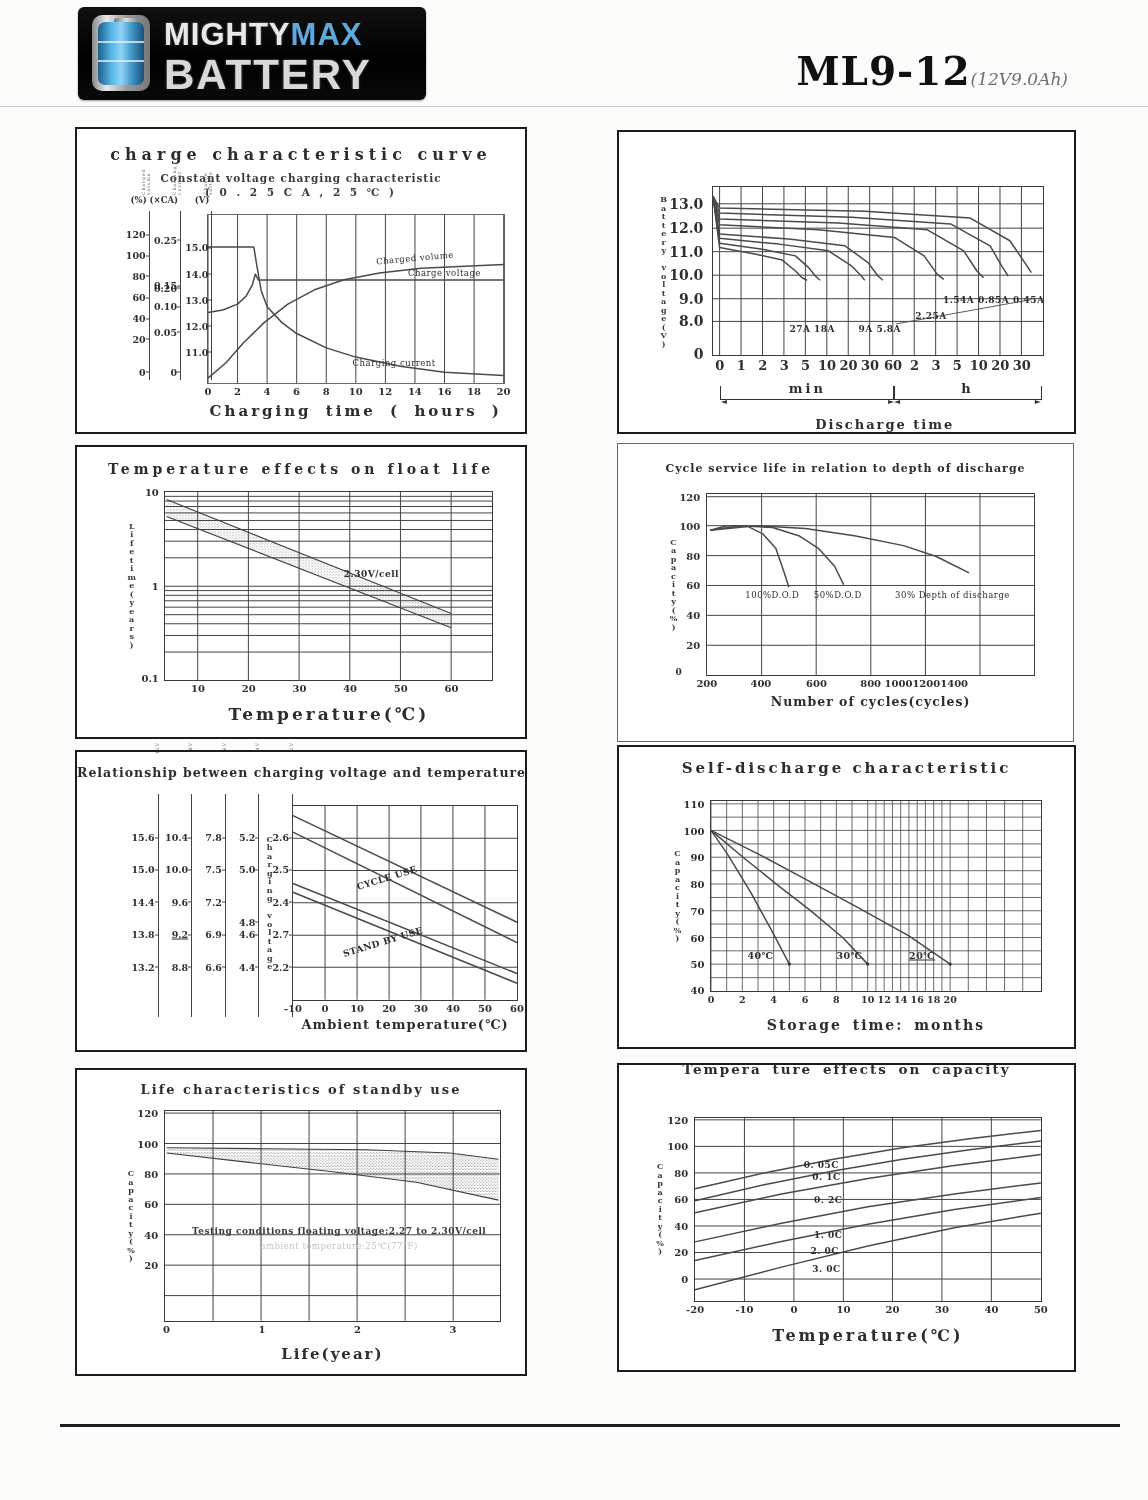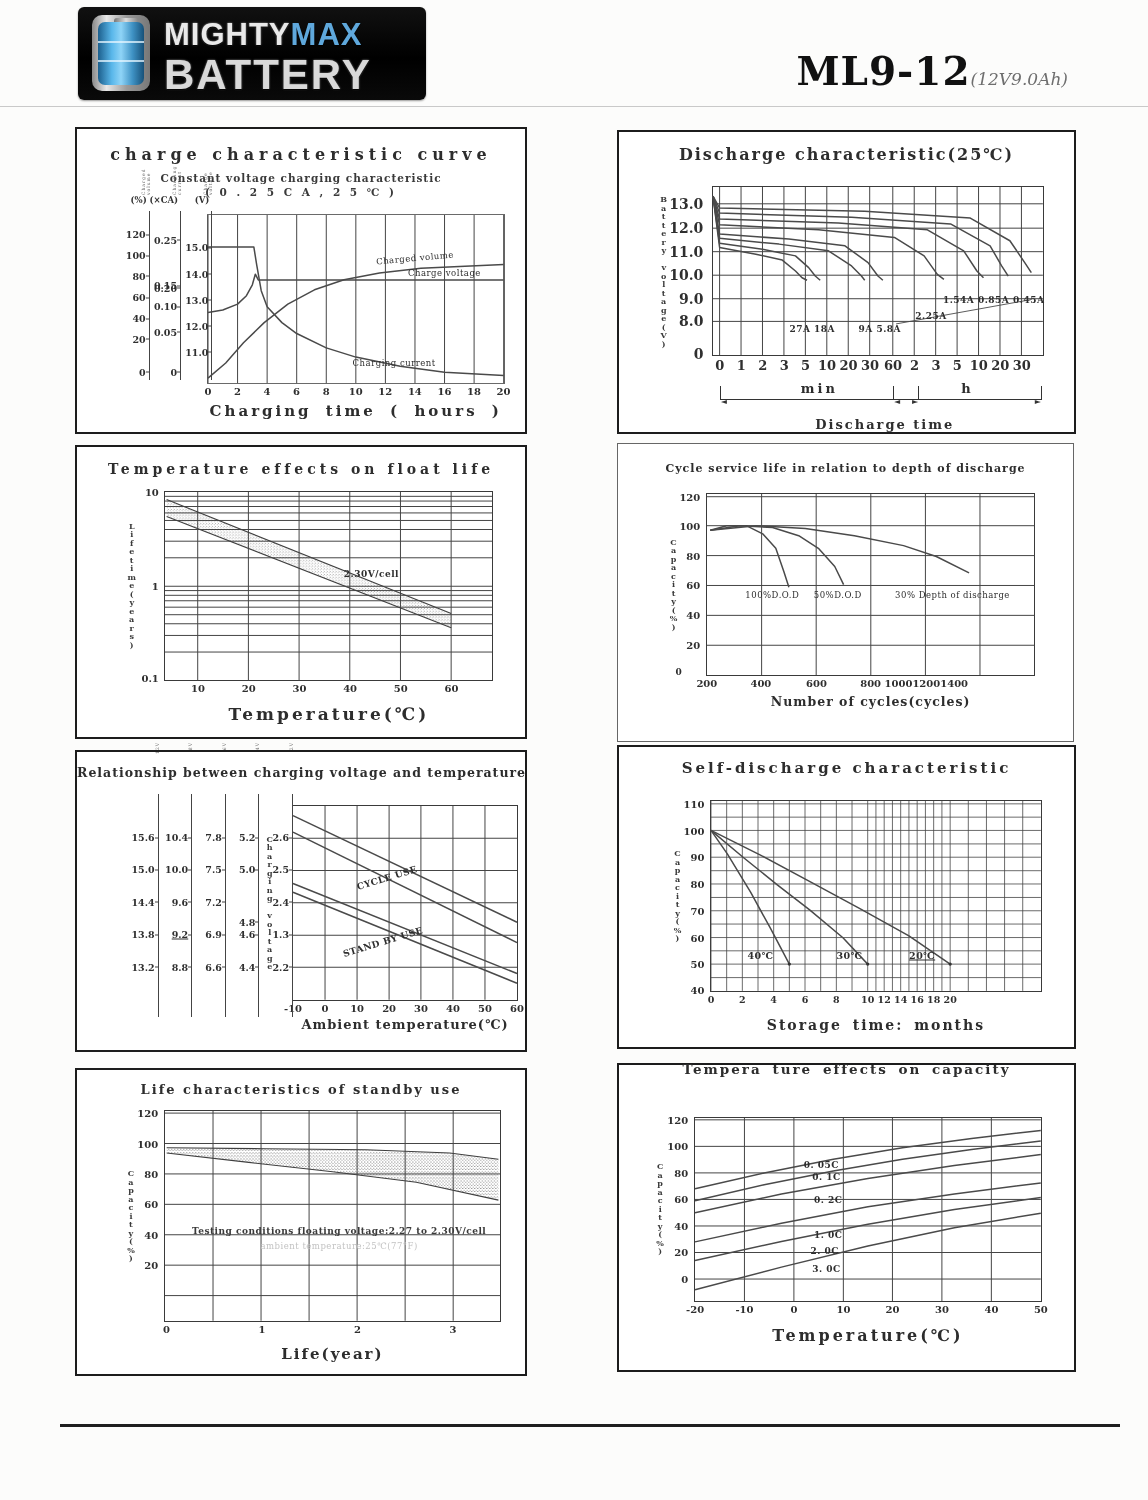--- a/index.html
+++ b/index.html
@@ -166,21 +166,20 @@
       <div class="munit">(V)</div>
       <div class="mvlab">Charge voltage</div>
       <div class="mtick" style="top: 21.6071%;">15.0</div>
       <div class="mtick" style="top: 36.9643%;">14.0</div>
       <div class="mtick" style="top: 52.3214%;">13.0</div>
       <div class="mtick" style="top: 67.6786%;">12.0</div>
       <div class="mtick" style="top: 83.0357%;">11.0</div>
     </div>
   </section>
 <section class="panel" id="p1">
-    <div class="ptitle">Discharge characteristic(25℃)</div>
     <div class="plot" style="left: 20.5%; top: 18%; width: 72.5%; height: 56%;">
       <svg viewBox="0 0 1000 600" preserveAspectRatio="none" class="psvg">
         <line x1="20" y1="0" x2="20" y2="600" class="grid" vector-effect="non-scaling-stroke"></line>
         <line x1="85" y1="0" x2="85" y2="600" class="grid" vector-effect="non-scaling-stroke"></line>
         <line x1="150" y1="0" x2="150" y2="600" class="grid" vector-effect="non-scaling-stroke"></line>
         <line x1="215" y1="0" x2="215" y2="600" class="grid" vector-effect="non-scaling-stroke"></line>
         <line x1="280" y1="0" x2="280" y2="600" class="grid" vector-effect="non-scaling-stroke"></line>
         <line x1="345" y1="0" x2="345" y2="600" class="grid" vector-effect="non-scaling-stroke"></line>
         <line x1="410" y1="0" x2="410" y2="600" class="grid" vector-effect="non-scaling-stroke"></line>
         <line x1="475" y1="0" x2="475" y2="600" class="grid" vector-effect="non-scaling-stroke"></line>
@@ -244,21 +243,21 @@
 a
 g
 e
 (
 V
 )</div>
       <div class="ann cur" style="left: 30%; bottom: 15.5%;">27A 18A</div>
       <div class="ann cur" style="left: 50.5%; bottom: 15.5%;">9A 5.8A</div>
       <div class="ann cur" style="left: 66%; bottom: 23%;">2.25A</div>
       <div class="ann cur" style="left: 85%; bottom: 33%;">1.54A 0.85A 0.45A</div>
-      <div class="bracket" style="left: 2%; width: 52.5%; bottom: -27%; padding-left: 24px;">
+      <div class="bracket" style="left: 2%; width: 52.5%; bottom: -27%;">
         <div class="blabel">min</div>
       </div>
       <div class="bracket" style="left: 54.5%; width: 44.5%; bottom: -27%;">
         <div class="blabel">h</div>
       </div>
       <div class="ann xl" style="left: 52%; bottom: -41%;">Discharge time</div>
     </div>
   </section>
 <section class="panel" id="p2">
     <div class="ptitle">Temperature effects on float life</div>
@@ -453,21 +452,21 @@
       <div class="mtick" style="top: 33.8667%;">5.0</div>
       <div class="mtick" style="top: 48.4%; margin-top: 20px;">4.8</div>
       <div class="mtick" style="top: 62.8%;">4.6</div>
       <div class="mtick" style="top: 77.3333%;">4.4</div>
     </div>
     <div class="maxis" style="left: 41%; top: 14%; height: 75%;">
       <div class="mvlab">2V</div>
       <div class="mtick" style="top: 19.4667%;">2.6</div>
       <div class="mtick" style="top: 33.8667%;">2.5</div>
       <div class="mtick" style="top: 48.4%;">2.4</div>
-      <div class="mtick" style="top: 62.8%;">1.3</div>
+      <div class="mtick" style="top: 62.8%;">2.7</div>
       <div class="mtick" style="top: 77.3333%;">2.2</div>
     </div>
   </section>
 <section class="panel" id="p5">
     <div class="ptitle">Self-discharge characteristic</div>
     <div class="plot" style="left: 20%; top: 17.7%; width: 72.5%; height: 63.3%;">
       <svg viewBox="0 0 1000 600" preserveAspectRatio="none" class="psvg">
         <line x1="0" y1="0" x2="0" y2="600" class="grid" vector-effect="non-scaling-stroke"></line>
         <line x1="47.5" y1="0" x2="47.5" y2="600" class="grid" vector-effect="non-scaling-stroke"></line>
         <line x1="95" y1="0" x2="95" y2="600" class="grid" vector-effect="non-scaling-stroke"></line>

